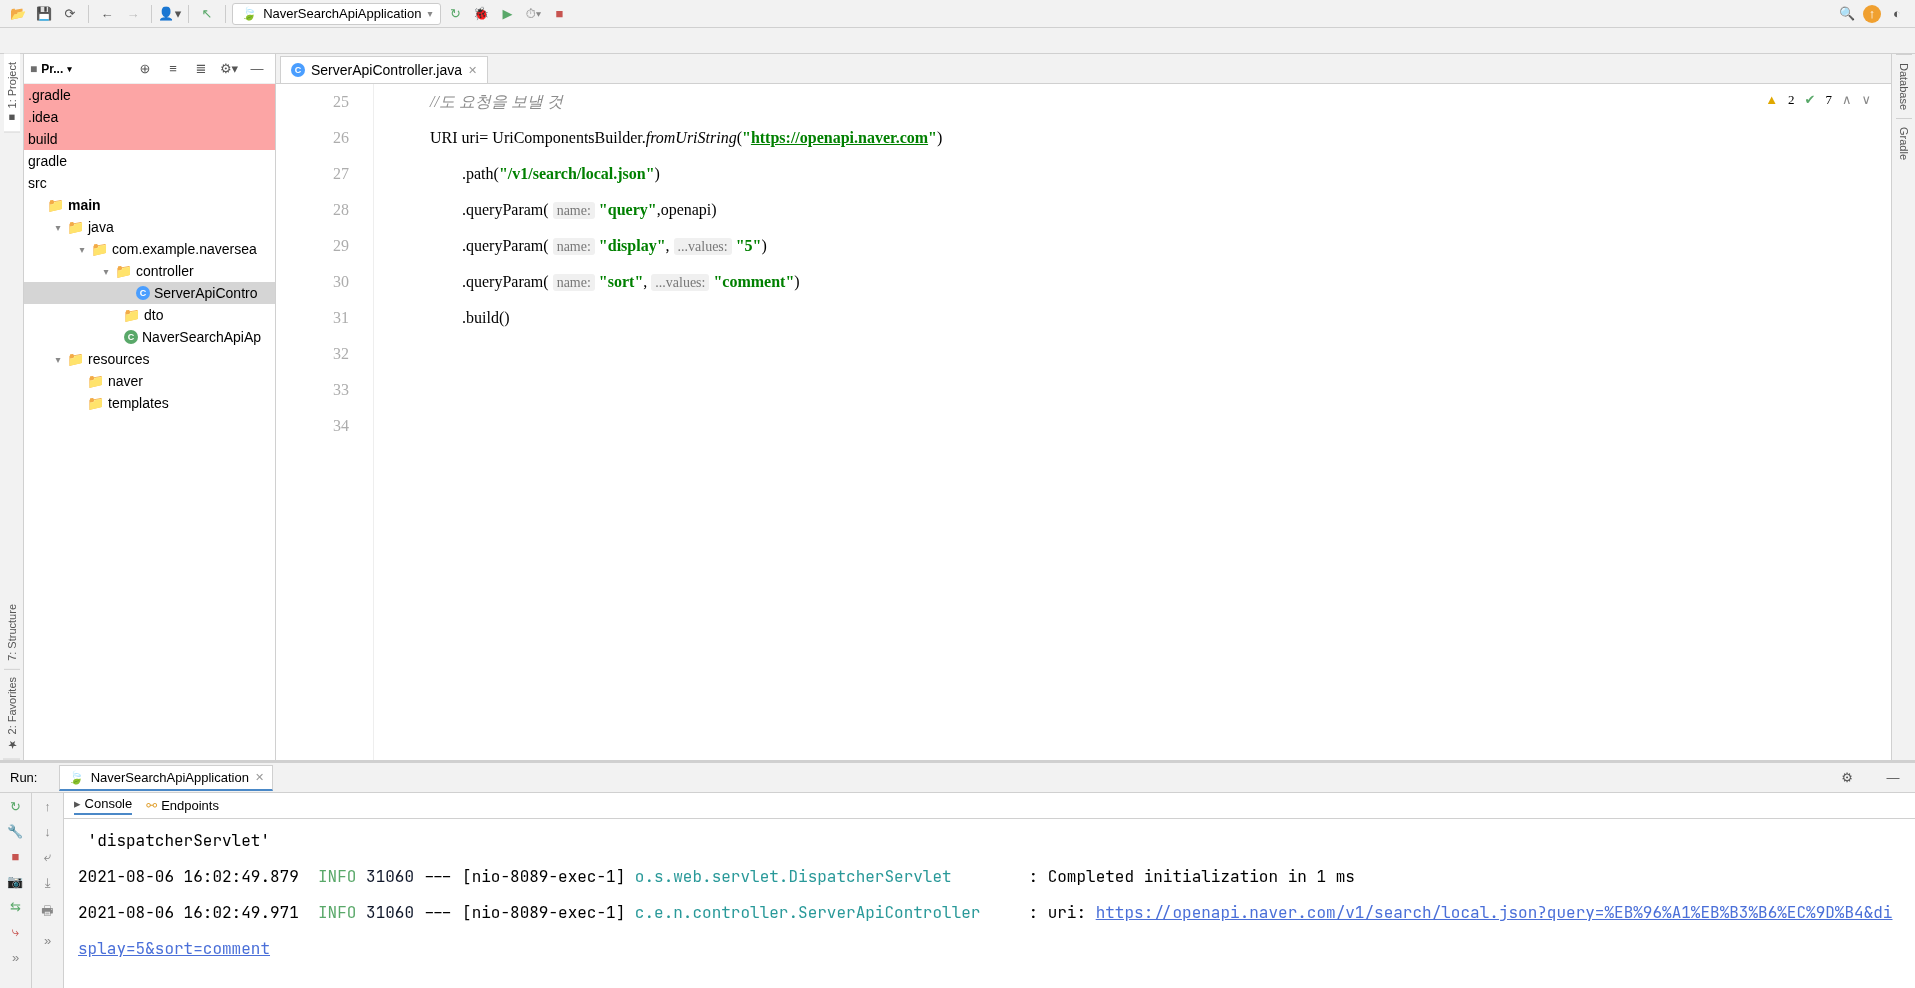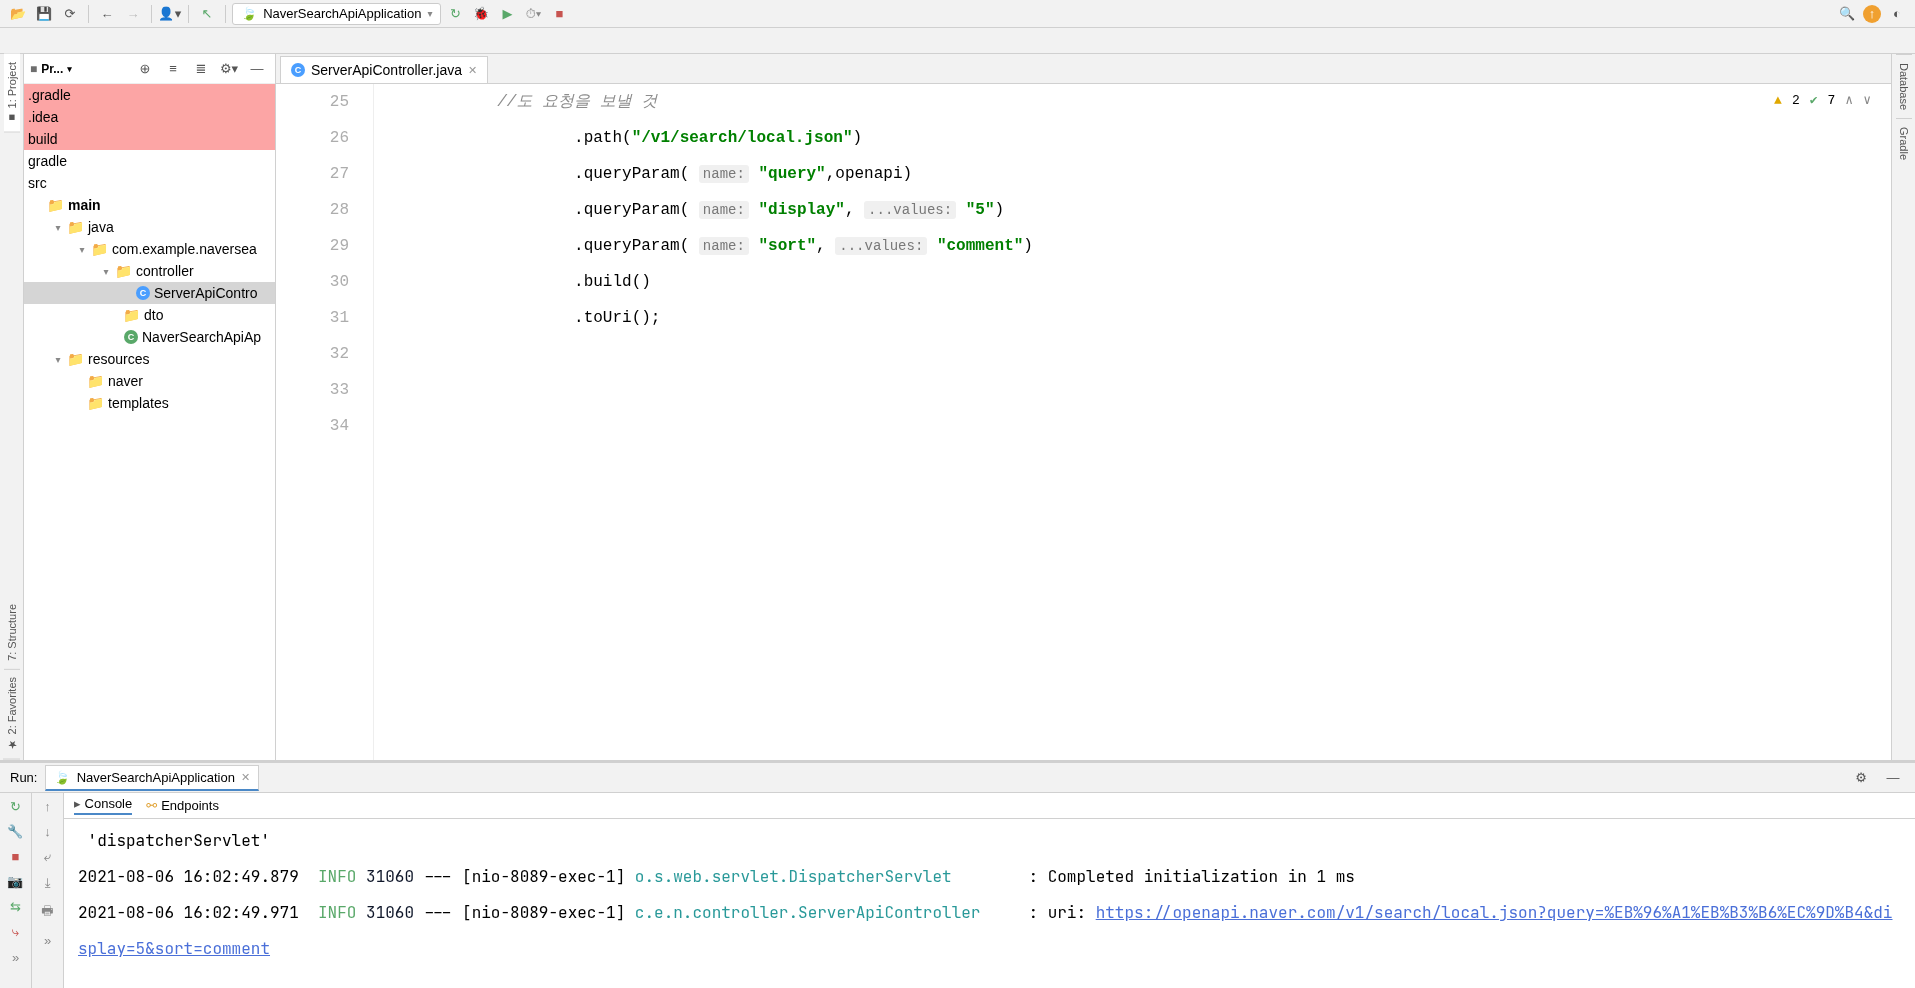--- a/index.html
+++ b/index.html
@@ -23,35 +23,35 @@
 .tree-item { padding: 3px 4px; display: flex; align-items: center; gap: 4px; white-space: nowrap; cursor: pointer; }
 .tree-item.highlight-y { background: #fca5a5; }
 .tree-item.selected { background: #d5d5d5; }
 .tree-icon { width: 16px; display: inline-flex; justify-content: center; }
 .arrow { width: 12px; display: inline-flex; justify-content: center; color: #888; font-size: 10px; }
 .editor-area { flex: 1; display: flex; flex-direction: column; overflow: hidden; }
 .editor-tabs { height: 30px; display: flex; align-items: flex-end; background: #f2f2f2; border-bottom: 1px solid #d0d0d0; padding-left: 4px; }
 .editor-tab { display: flex; align-items: center; gap: 6px; padding: 5px 10px; background: #fff; border: 1px solid #d0d0d0; border-bottom: none; font-size: 14px; }
 .editor-tab .close-x { color: #999; font-size: 11px; }
 .java-icon { width: 14px; height: 14px; border-radius: 50%; background: #4a9eff; color: #fff; display: inline-flex; align-items: center; justify-content: center; font-size: 9px; font-weight: bold; }
-.editor-body { flex: 1; display: flex; overflow: hidden; position: relative; font-family: Liberation Mono, monospace; font-size: 16px; }
+.editor-body { flex: 1; display: flex; overflow: hidden; position: relative; font-family: Liberation Serif, serif; font-size: 16px; }
 .gutter { width: 98px; background: #fff; color: #adadad; text-align: right; padding-right: 24px; border-right: 1px solid #eee; }
 .gutter div { height: 36px; line-height: 36px; }
 .code { flex: 1; overflow: auto; padding-left: 8px; }
 .code-line { height: 36px; line-height: 36px; white-space: pre; }
 .comment { color: #8c8c8c; font-style: italic; }
 .string { color: #008000; font-weight: bold; }
 .link-str { color: #008000; font-weight: bold; text-decoration: underline; }
 .method-italic { font-style: italic; }
 .param-hint { background: #f0f0f0; color: #787878; padding: 1px 4px; border-radius: 3px; font-size: 14px; }
 .inspection { position: absolute; top: 8px; right: 20px; display: flex; gap: 10px; align-items: center; font-size: 13px; }
 .warn-icon { color: #e0a800; }
 .check-icon { color: #59a869; }
 .run-panel { height: 268px; border-top: 3px solid #d0d0d0; display: flex; flex-direction: column; }
-.run-header { height: 30px; display: flex; align-items: center; padding: 0 10px; gap: 8px; background: #f2f2f2; border-bottom: 1px solid #d0d0d0; }
+.run-header { height: 30px; display: flex; align-items: center; padding: 0 10px; gap: 22px; background: #f2f2f2; border-bottom: 1px solid #d0d0d0; }
 .run-title-tab { display: flex; align-items: center; gap: 6px; padding: 4px 8px; background: #fff; border: 1px solid #d0d0d0; border-bottom: 2px solid #4a88c7; }
 .run-body { flex: 1; display: flex; overflow: hidden; }
 .run-left-tb { width: 32px; background: #f2f2f2; border-right: 1px solid #d0d0d0; display: flex; flex-direction: column; align-items: center; padding-top: 6px; gap: 10px; }
 .run-left-tb2 { width: 32px; background: #f2f2f2; border-right: 1px solid #d0d0d0; display: flex; flex-direction: column; align-items: center; padding-top: 6px; gap: 10px; }
 .console-tabs { height: 26px; display: flex; align-items: center; gap: 14px; padding-left: 10px; border-bottom: 1px solid #d0d0d0; font-size: 13px; }
 .console-tab { display: flex; align-items: center; gap: 4px; cursor: pointer; }
 .console-tab.active { border-bottom: 2px solid #4a88c7; padding-bottom: 2px; }
 .console-output { flex: 1; overflow: auto; font-family: "JetBrains Mono", Consolas, monospace; font-size: 16px; line-height: 36px; padding: 4px 14px; white-space: pre-wrap; word-break: break-all; }
 .log-info { color: #59a869; }
 .log-pid { color: #0f172a; }
@@ -202,26 +202,26 @@
           <div>28</div>
           <div>29</div>
           <div>30</div>
           <div>31</div>
           <div>32</div>
           <div>33</div>
           <div>34</div>
       </div>
       <div class="code">
         <div class="code-line">            <span class="comment">//도 요청을 보낼 것</span></div>
+        <div class="code-line">            <span>URI uri= UriComponentsBuilder.</span><span class="method-italic">fromUriString</span><span>(</span><span class="string">"</span><span class="link-str">https://openapi.naver.com</span><span class="string">"</span><span>)</span></div>
         <div class="code-line">                    <span>.path(</span><span class="string">"/v1/search/local.json"</span><span>)</span></div>
         <div class="code-line">                    <span>.queryParam(</span> <span class="param-hint">name:</span><span class="string"> "query"</span><span>,openapi)</span></div>
         <div class="code-line">                    <span>.queryParam(</span> <span class="param-hint">name:</span><span class="string"> "display"</span><span>, </span><span class="param-hint">...values:</span><span class="string"> "5"</span><span>)</span></div>
         <div class="code-line">                    <span>.queryParam(</span> <span class="param-hint">name:</span><span class="string"> "sort"</span><span>, </span><span class="param-hint">...values:</span><span class="string"> "comment"</span><span>)</span></div>
         <div class="code-line">                    <span>.build()</span></div>
-        <div class="code-line">                    <span>.toUri();</span></div>
         <div class="code-line"></div>
       </div>
       <div class="inspection">
         <span class="warn-icon">▲</span>
           <span>2</span>
         <span class="check-icon">✔</span>
           <span>7</span>
         <span style="color:#888">∧</span>
         <span style="color:#888">∨</span>
       </div>

